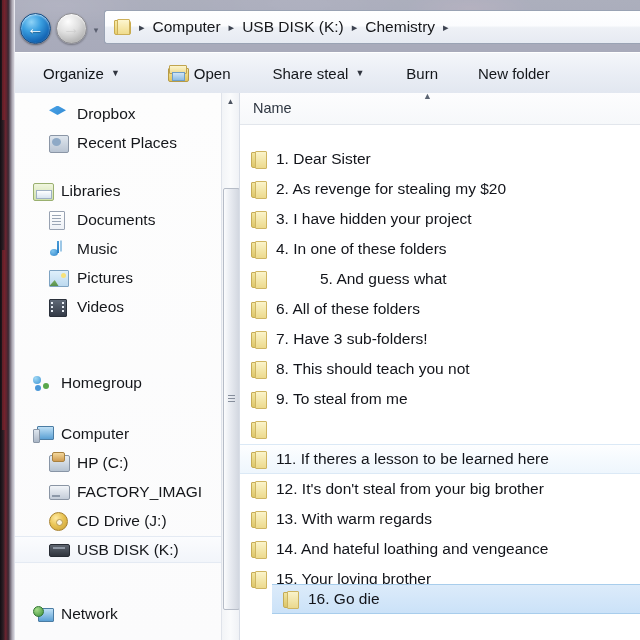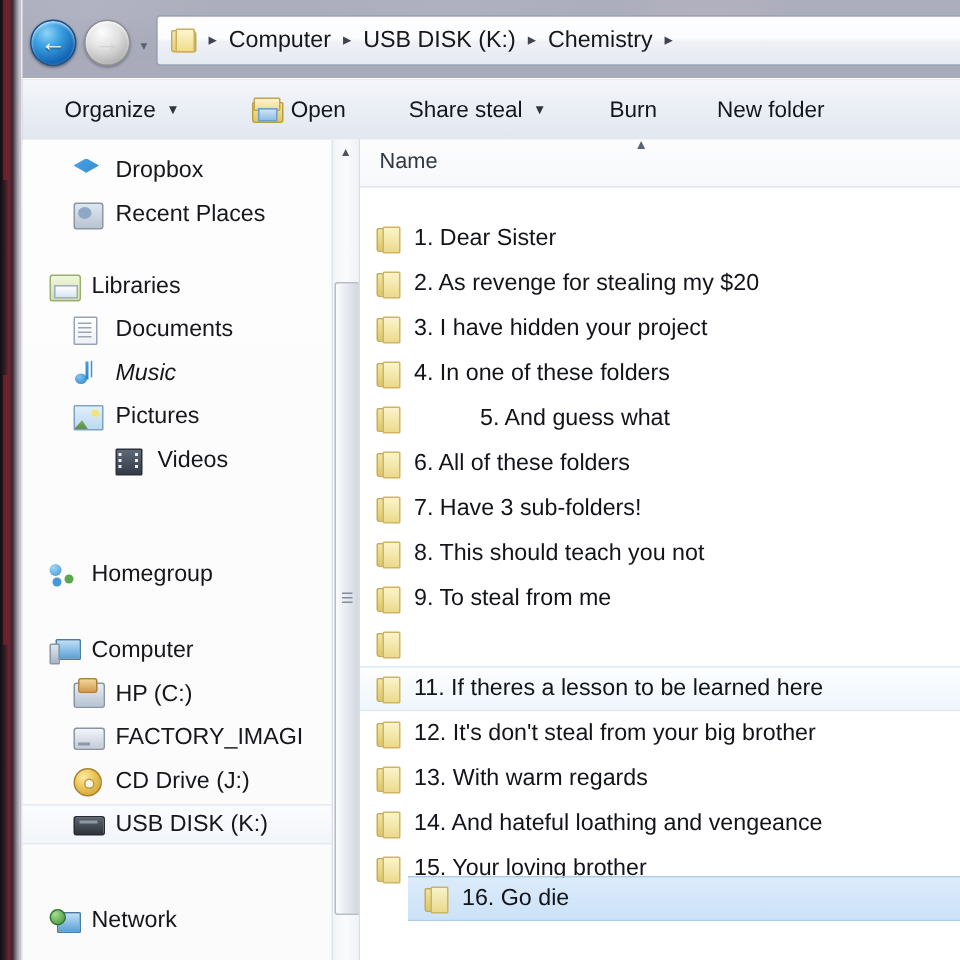--- a/index.html
+++ b/index.html
@@ -574,33 +574,33 @@
               <span class="ic-libraries" style="display: block;"></span>
             </span>
             <span class="nav-label">Libraries</span>
           </div>
           <div class="nav-row child" style="top: 113px;">
             <span class="nav-ico">
               <span class="ic-doc" style="display: block;"></span>
             </span>
             <span class="nav-label">Documents</span>
           </div>
-          <div class="nav-row child" style="top: 142px; font-style: italic;">
+          <div class="nav-row child" style="top: 142px;">
             <span class="nav-ico">
               <span class="ic-music" style="display: block;"></span>
             </span>
             <span class="nav-label">Music</span>
           </div>
           <div class="nav-row child" style="top: 171px; align-items: center;">
             <span class="nav-ico">
               <span class="ic-pic" style="display: block;"></span>
             </span>
             <span class="nav-label">Pictures</span>
           </div>
-          <div class="nav-row child" style="top: 200px; margin-left: 28px;">
+          <div class="nav-row child" style="top: 200px;">
             <span class="nav-ico">
               <span class="ic-vid" style="display: block;"></span>
             </span>
             <span class="nav-label">Videos</span>
           </div>
           <div class="nav-row" style="top: 276px;">
             <span class="nav-ico">
               <span class="ic-home" style="display: block;"></span>
             </span>
             <span class="nav-label">Homegroup</span>

